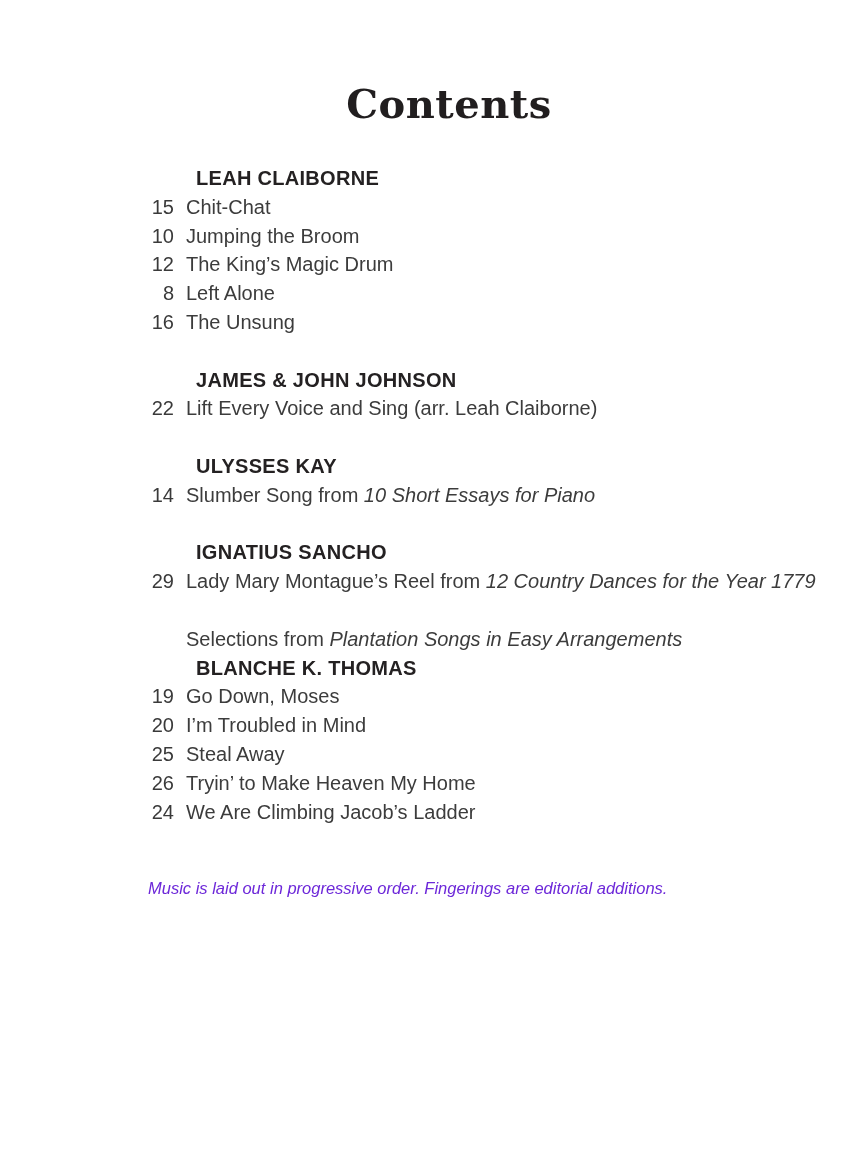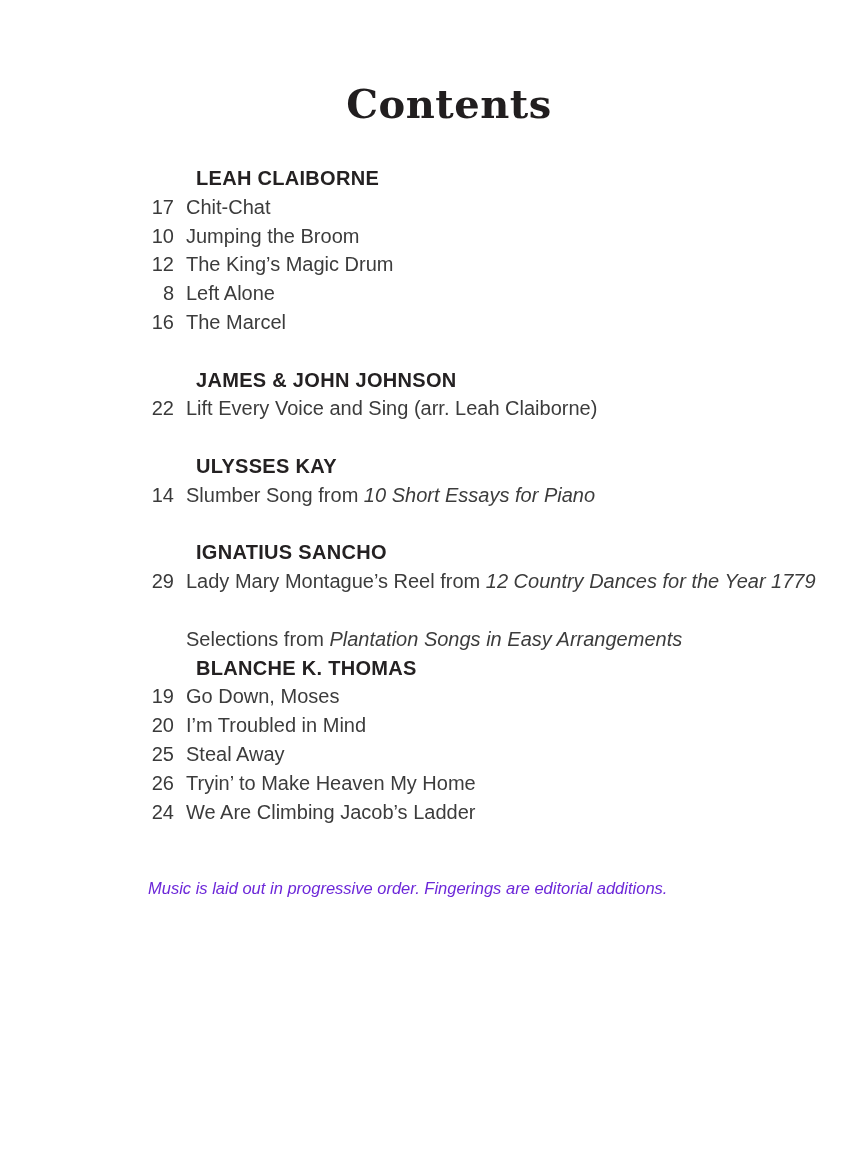--- a/index.html
+++ b/index.html
@@ -71,38 +71,38 @@
 <div class="page">
   <h1 class="title">Contents</h1>
 
   <div class="toc" id="toc">
       <div class="section">
         <div class="row">
           <div class="num"></div>
           <div class="composer">LEAH CLAIBORNE</div>
         </div>
         <div class="row">
-          <div class="num">17</div>
+          <div class="num">15</div>
           <div class="entry-title"><span>Chit-Chat</span></div>
         </div>
         <div class="row">
           <div class="num">10</div>
           <div class="entry-title"><span>Jumping the Broom</span></div>
         </div>
         <div class="row">
           <div class="num">12</div>
           <div class="entry-title"><span>The King’s Magic Drum</span></div>
         </div>
         <div class="row">
           <div class="num">8</div>
           <div class="entry-title"><span>Left Alone</span></div>
         </div>
         <div class="row">
           <div class="num">16</div>
-          <div class="entry-title"><span>The Marcel</span></div>
+          <div class="entry-title"><span>The Unsung</span></div>
         </div>
       </div>
       <div class="section">
         <div class="row">
           <div class="num"></div>
           <div class="composer">JAMES &amp; JOHN JOHNSON</div>
         </div>
         <div class="row">
           <div class="num">22</div>
           <div class="entry-title"><span>Lift Every Voice and Sing (arr. Leah Claiborne)</span></div>

